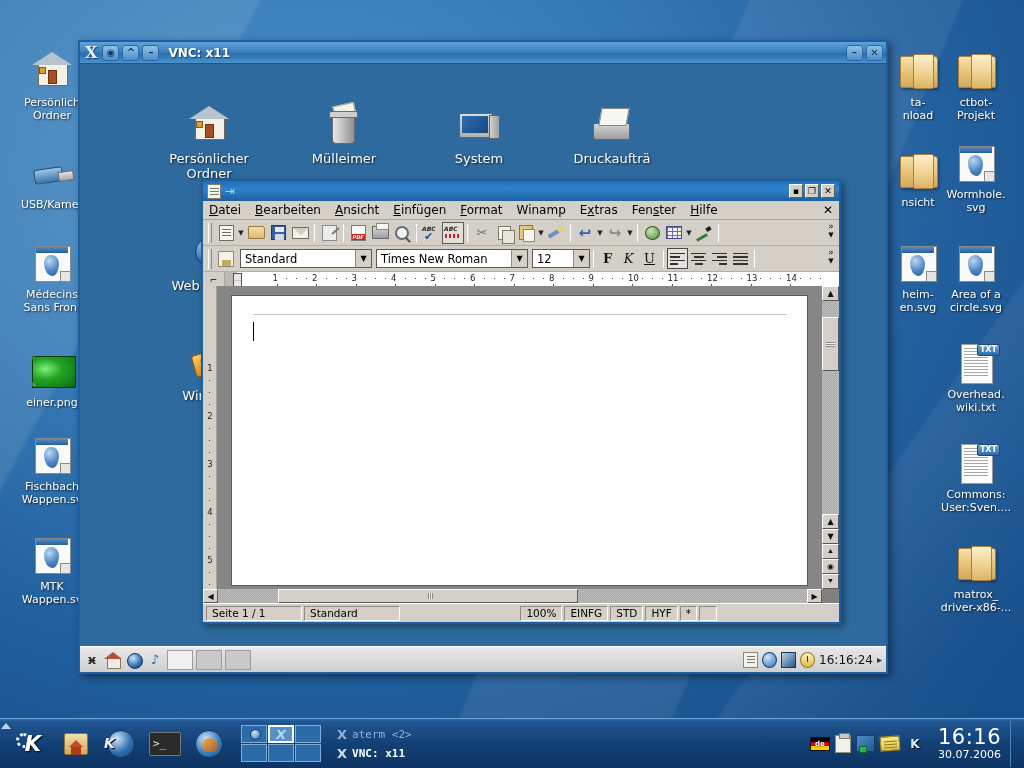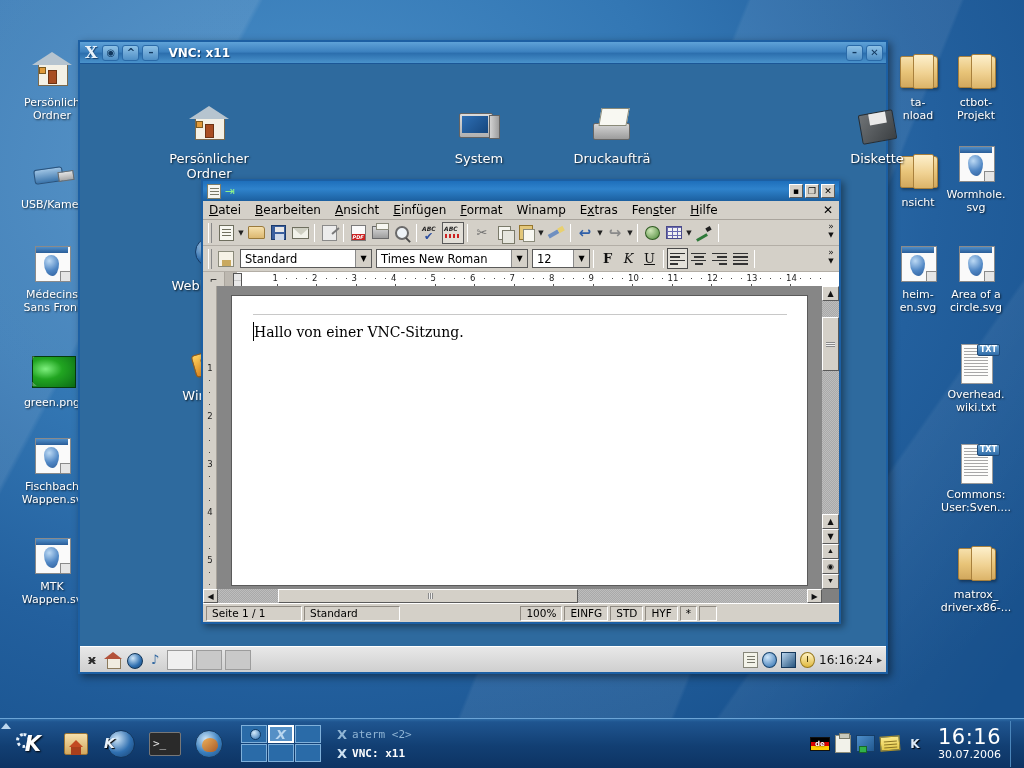--- a/index.html
+++ b/index.html
@@ -661,21 +661,21 @@
 </div>
 <div class="dicon" style="left:6px;  top:240px;">
   <span class="glyph ic-svg">
     <i class="tbar"></i>
       <i class="blob"></i>
   </span>
   <span class="cap">Médecins<br>Sans Fron.</span>
 </div>
 <div class="dicon" style="left:6px;  top:348px;">
   <span class="glyph ic-green"></span>
-  <span class="cap">green.png</span>
+  <span class="cap">einer.png</span>
 </div>
 <div class="dicon" style="left:6px;  top:432px;">
   <span class="glyph ic-svg">
     <i class="tbar"></i>
       <i class="blob"></i>
   </span>
   <span class="cap">Fischbach<br>Wappen.sv</span>
 </div>
 <div class="dicon" style="left:6px;  top:532px;">
   <span class="glyph ic-svg">
@@ -755,33 +755,35 @@
   <div id="vncinner">
     <div id="remote">
 
       <div class="dicon" style="left:70px; top:38px; width:118px;">
         <span class="glyph ic-home">
             <i class="door"></i>
             <i class="win"></i>
           </span>
         <span class="cap" style="font-size:13px;line-height:15px;">Persönlicher<br>Ordner</span>
       </div>
+      <div class="dicon" style="left:205px; top:38px; width:118px;">
+        <span class="glyph ic-trash">
+            <i class="paper"></i>
+          </span>
+        <span class="cap" style="font-size:13px;line-height:15px;">Mülleimer</span>
+      </div>
       <div class="dicon" style="left:340px; top:38px; width:118px;">
         <span class="glyph ic-monitor">
             <i class="tower"></i>
           </span>
         <span class="cap" style="font-size:13px;line-height:15px;">System</span>
       </div>
       <div class="dicon" style="left:473px; top:38px; width:118px;">
         <span class="glyph ic-printer"></span>
         <span class="cap" style="font-size:13px;line-height:15px;">Druckaufträ</span>
-      </div>
-      <div class="dicon" style="left:738px; top:38px; width:118px;">
-        <span class="glyph ic-floppy"></span>
-        <span class="cap" style="font-size:13px;line-height:15px;">Diskette</span>
       </div>
 
       <div class="dicon" style="left:70px; top:165px; width:118px;">
         <span class="glyph ic-browser">
             <i class="stick"></i>
           </span>
         <span class="cap" style="font-size:13px;line-height:15px;">Webbrowse</span>
       </div>
       <div class="dicon" style="left:70px; top:275px; width:118px;">
         <span class="glyph ic-winamp"></span>
@@ -1044,21 +1046,20 @@
                 <span class="vt" style="top: 269px;">5</span>
                 <i class="vd" style="top: 286px;"></i>
                 <i class="vd" style="top: 298px;"></i>
                 <i class="vd" style="top: 310px;"></i>
               </div>
 
             <div id="oodocscroll">
               <div id="oopage">
                 <div id="oomargin"></div>
                 <div id="oocursor"></div>
-                <div id="ootext">Hallo von einer VNC-Sitzung.</div>
               </div>
             </div>
 
             <div class="sbv">
               <div class="sbbtn">▲</div>
               <div class="sbtrack">
                 <div class="sbthumb" style="top:16px;">
                     <i class="lines"></i>
                   </div>
               </div>

